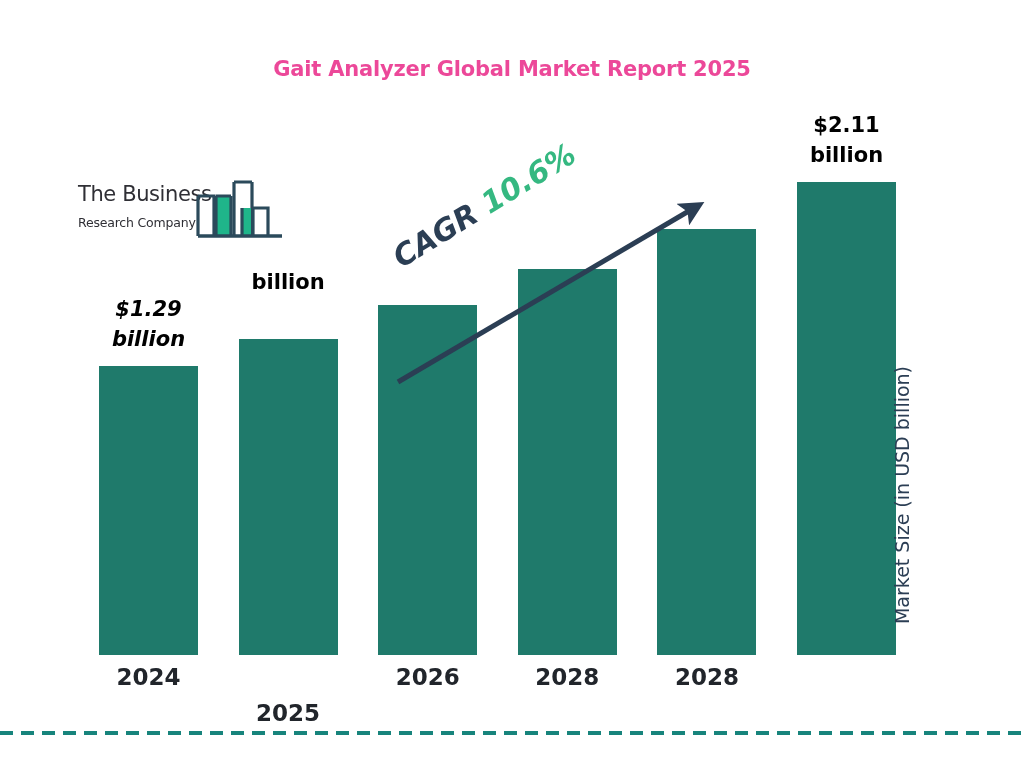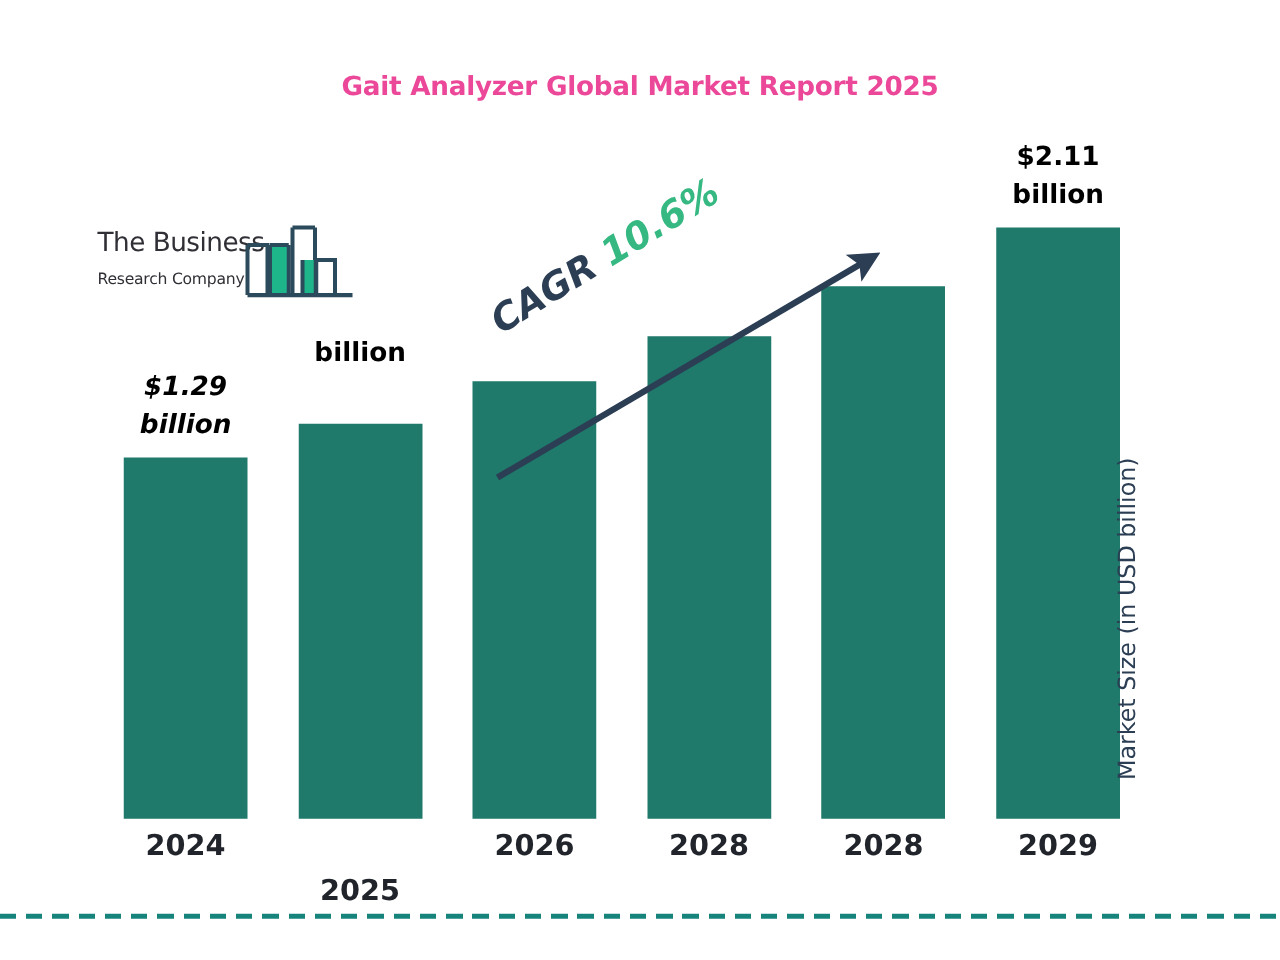--- a/index.html
+++ b/index.html
@@ -216,21 +216,20 @@
       <div class="x-tick" style="left: 352.2px; width: 151px;">2026</div>
       <div class="bar" style="left: 517.8px; top: 269.427px; width: 99px; height: 385.573px; background: rgb(31, 122, 107);"></div>
       <div class="x-tick" style="left: 491.8px; width: 151px;">2028</div>
       <div class="bar" style="left: 657.4px; top: 229.076px; width: 99px; height: 425.924px; background: rgb(31, 122, 107);"></div>
       <div class="x-tick" style="left: 631.4px; width: 151px;">2028</div>
       <div class="bar" style="left: 797px; top: 182px; width: 99px; height: 473px; background: rgb(31, 122, 107);"></div>
       <div class="bar-value" style="left: 771px; width: 151px; top: 110px;">
         <span class="amt">$2.11</span>
         <span class="unit">billion</span>
       </div>
-      <div class="x-tick" style="left: 771px; width: 151px;">2029</div>
     </div>
 
   <svg id="arrow-svg">
     <defs>
       <marker id="ah" markerWidth="5" markerHeight="5" refX="2.6" refY="2.5" orient="auto" markerUnits="strokeWidth">
         <path d="M0,0 L5,2.5 L0,5 L1.1,2.5 z" fill="#2b3e54"></path>
       </marker>
     </defs>
     <line x1="398" y1="382" x2="694" y2="208" stroke="#2b3e54" stroke-width="5" marker-end="url(#ah)"></line>
   </svg>

